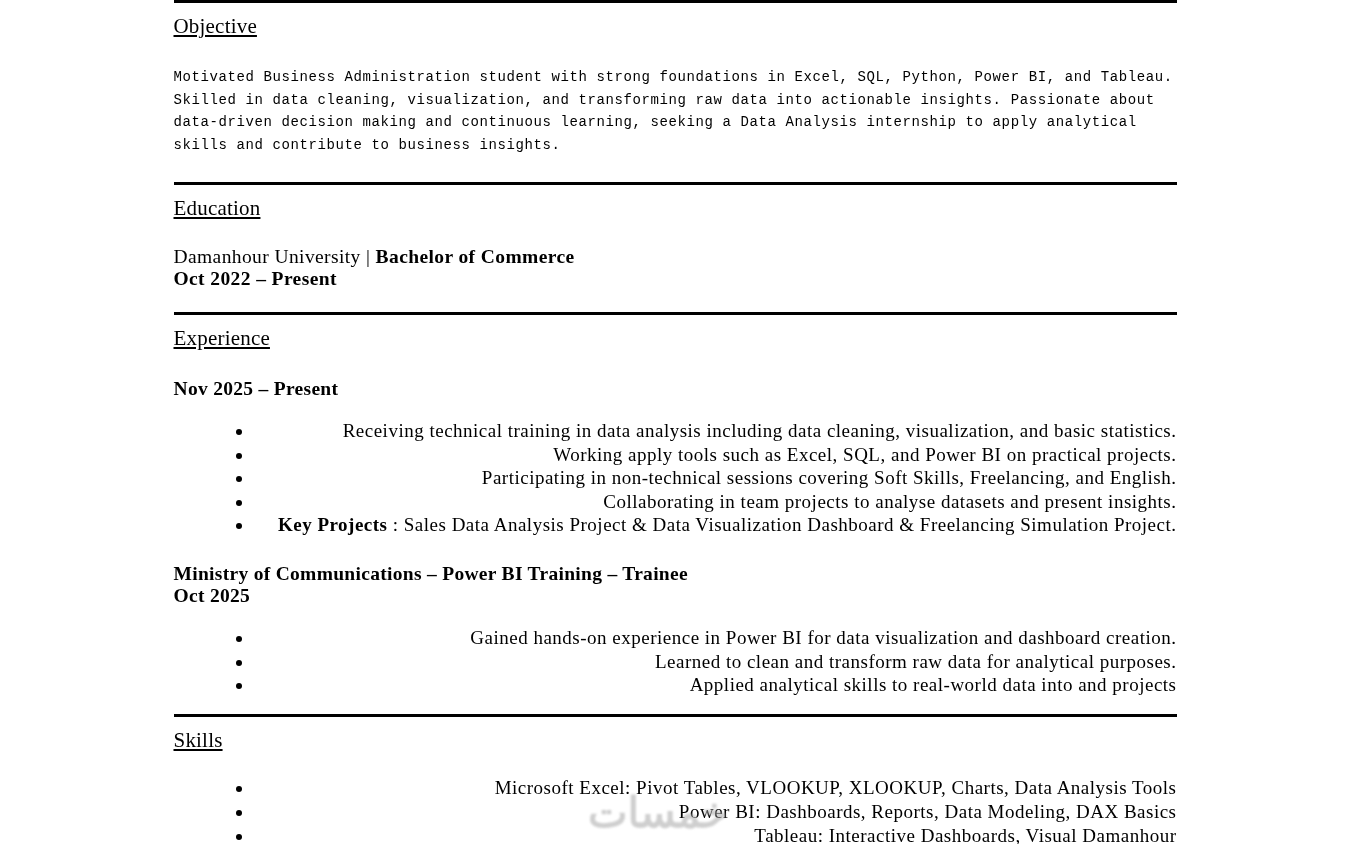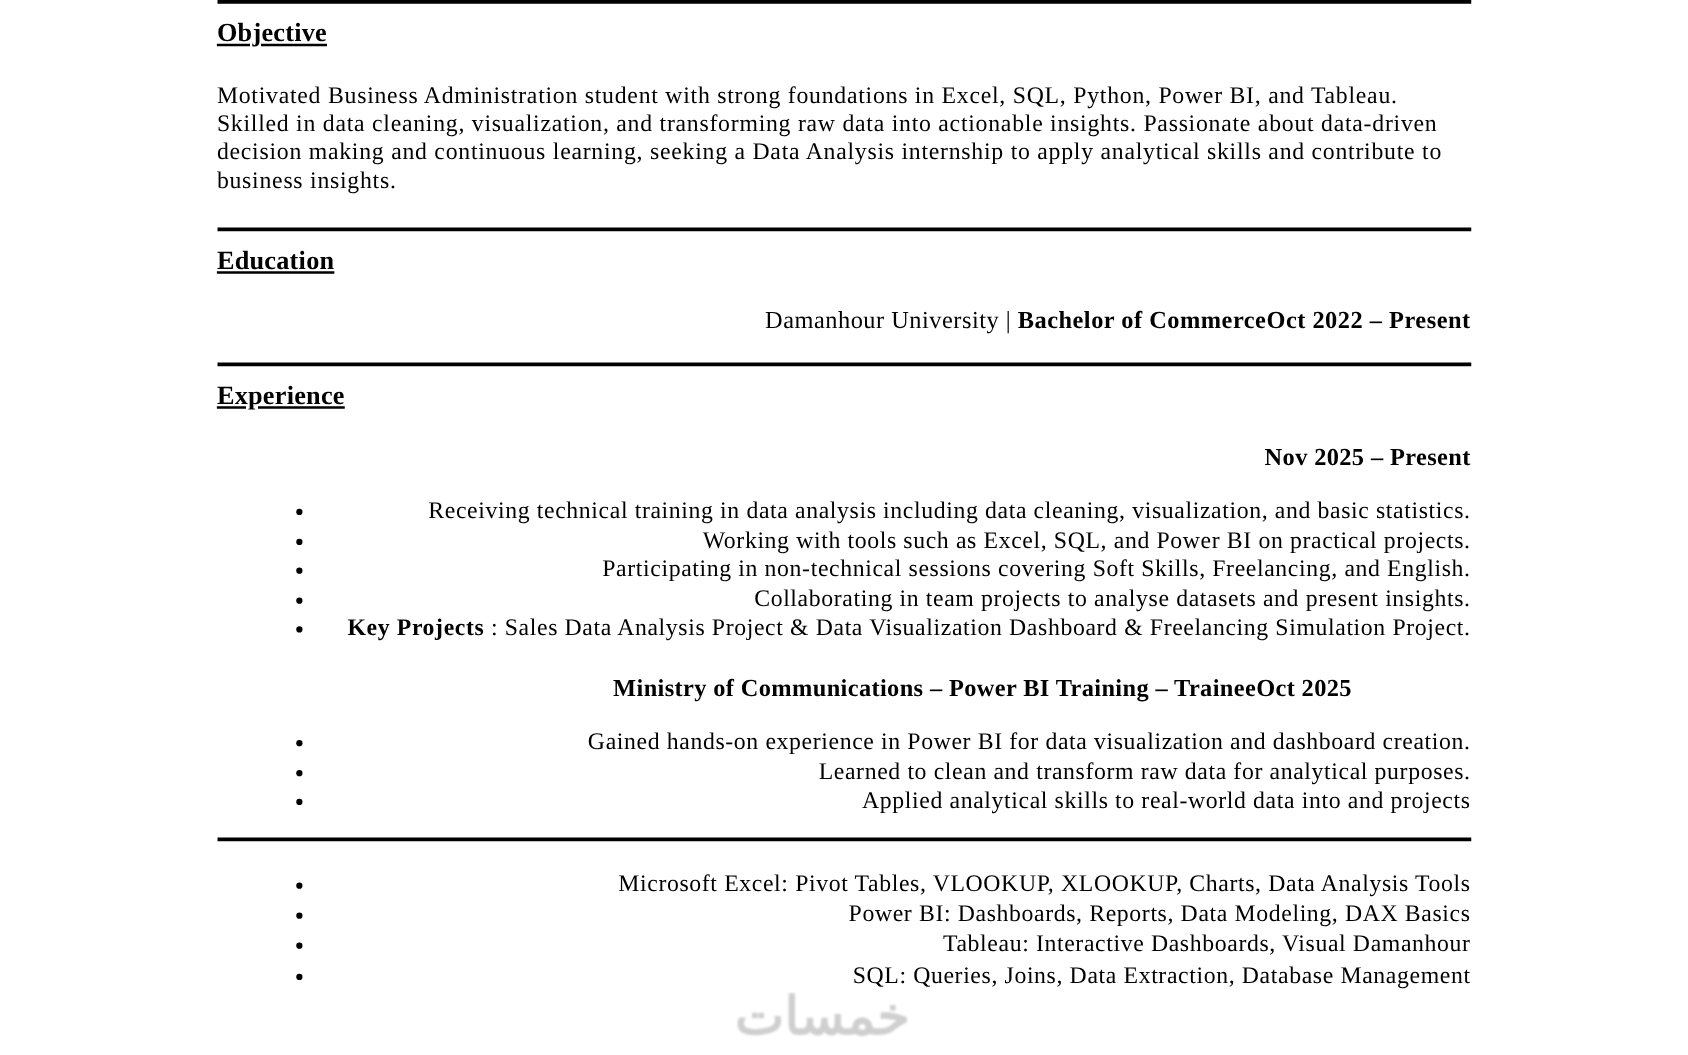--- a/index.html
+++ b/index.html
@@ -19,35 +19,37 @@
     width: 1003px;
     margin: 0 auto;
     position: relative;
   }
   .rule {
     height: 0;
     border-top: 3px solid #000000;
   }
   h2.heading {
     font-size: 21px;
-    font-weight: bold;
+    font-weight: normal;
     text-decoration: underline;
     margin: 11px 0 0 0;
     letter-spacing: 0.2px;
   }
   .body-text {
-    font-size: 19px;
+    font-size: 14px;
     line-height: 22.6px;
     margin: 27px 0 26px 0;
     letter-spacing: 0.6px;
+    font-family: Liberation Mono, monospace;
   }
   .row {
     display: flex;
-    justify-content: flex-end;
+    justify-content: space-between;
     align-items: baseline;
+    flex-direction: column;
   }
   .edu-row {
     font-size: 19.5px;
     margin: 25px 0 22px 0;
     letter-spacing: 0.4px;
   }
   .bold { font-weight: bold; }
   .job-title-row {
     font-size: 19.5px;
     font-weight: bold;
@@ -113,21 +115,21 @@
 
   <section>
     <h2 class="heading">Experience</h2>
 
     <div>
       <div class="row job-title-row">
         <div>Nov 2025 – Present</div>
       </div>
       <ul class="bullets">
         <li>Receiving technical training in data analysis including data cleaning, visualization, and basic statistics.</li>
-        <li>Working with tools such as Excel, SQL, and Power BI on practical projects.</li>
+        <li>Working apply tools such as Excel, SQL, and Power BI on practical projects.</li>
         <li>Participating in non-technical sessions covering Soft Skills, Freelancing, and English.</li>
         <li>Collaborating in team projects to analyse datasets and present insights.</li>
         <li><span class="bold">Key Projects</span><span> : Sales Data Analysis Project &amp; Data Visualization Dashboard &amp; Freelancing Simulation Project.</span></li>
       </ul>
     </div>
 
     <div class="experience-gap-bottom">
       <div class="row job-title-row">
         <div>Ministry of Communications – Power BI Training – Trainee</div>
         <div class="date-inset">Oct 2025</div>
@@ -136,20 +138,21 @@
         <li>Gained hands-on experience in Power BI for data visualization and dashboard creation.</li>
         <li>Learned to clean and transform raw data for analytical purposes.</li>
         <li>Applied analytical skills to real-world data into and projects</li>
       </ul>
     </div>
   </section>
 
   <div class="rule"></div>
 
   <section>
+    <h2 class="heading">Skills</h2>
     <ul class="bullets skills-list">
       <li>Microsoft Excel: Pivot Tables, VLOOKUP, XLOOKUP, Charts, Data Analysis Tools</li>
       <li>Power BI: Dashboards, Reports, Data Modeling, DAX Basics</li>
       <li>Tableau: Interactive Dashboards, Visual Damanhour</li>
       <li>SQL: Queries, Joins, Data Extraction, Database Management</li>
     </ul>
   </section>
 
 </div>
 

